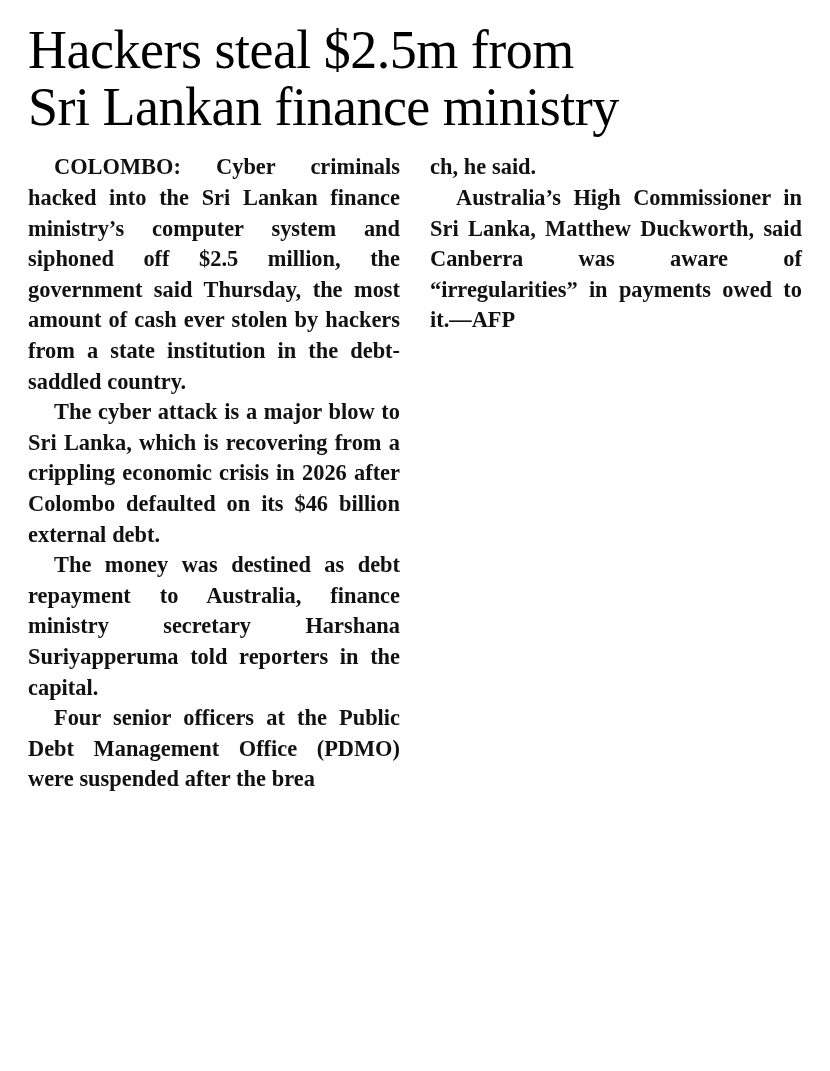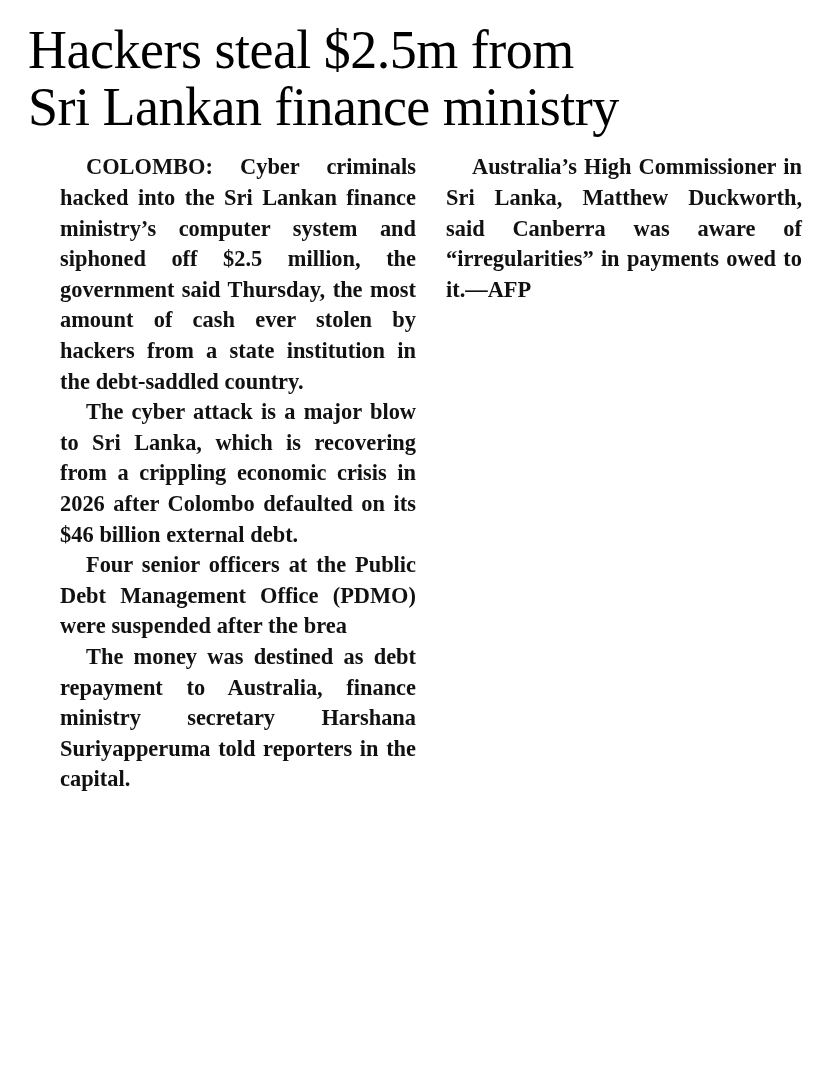--- a/index.html
+++ b/index.html
@@ -32,21 +32,20 @@
   }
   .headline .line {
     display: block;
     white-space: nowrap;
   }
   .columns {
     display: flex;
     flex-direction: row;
     gap: 30px;
     align-items: flex-start;
-    margin-left: 32px;
   }
   .column {
     width: 372px;
   }
   .para {
     font-family: "Liberation Serif", serif;
     font-weight: 700;
     font-size: 22.4px;
     line-height: 30.6px;
     text-align: justify;
@@ -72,22 +71,23 @@
   <h1 class="headline">
     <span class="line">Hackers steal $2.5m from</span>
     <span class="line">Sri Lankan finance ministry</span>
   </h1>
 
   <div class="columns">
 
     <div class="column">
       <p class="para indent">COLOMBO: Cyber criminals hacked into the Sri Lankan finance minis­try’s computer system and siphoned off $2.5 million, the government said Thursday, the most amount of cash ever stolen by hackers from a state institution in the debt-sad­dled country.</p>
       <p class="para indent">The cyber attack is a major blow to Sri Lanka, which is recovering from a crippling economic crisis in 2026 after Colombo defaulted on its $46 bil­lion external debt.</p>
+      <p class="para indent">The money was des­tined as debt repayment to Australia, finance min­istry secretary Harshana Suriyapperuma told reporters in the capital.</p>
       <p class="para indent">Four senior officers at the Public Debt Manage­ment Office (PDMO) were suspended after the brea­</p>
-      <p class="para indent">The money was des­tined as debt repayment to Australia, finance min­istry secretary Harshana Suriyapperuma told reporters in the capital.</p>
     </div>
 
     <div class="column">
+      <p class="para cont">ch, he said.</p>
       <p class="para indent">Australia’s High Commi­ssioner in Sri Lanka, Matthew Duckworth, said Canberra was aware of “irregularities” in pay­ments owed to it.—AFP</p>
     </div>
 
   </div>
 </div>
 
 </body></html>

